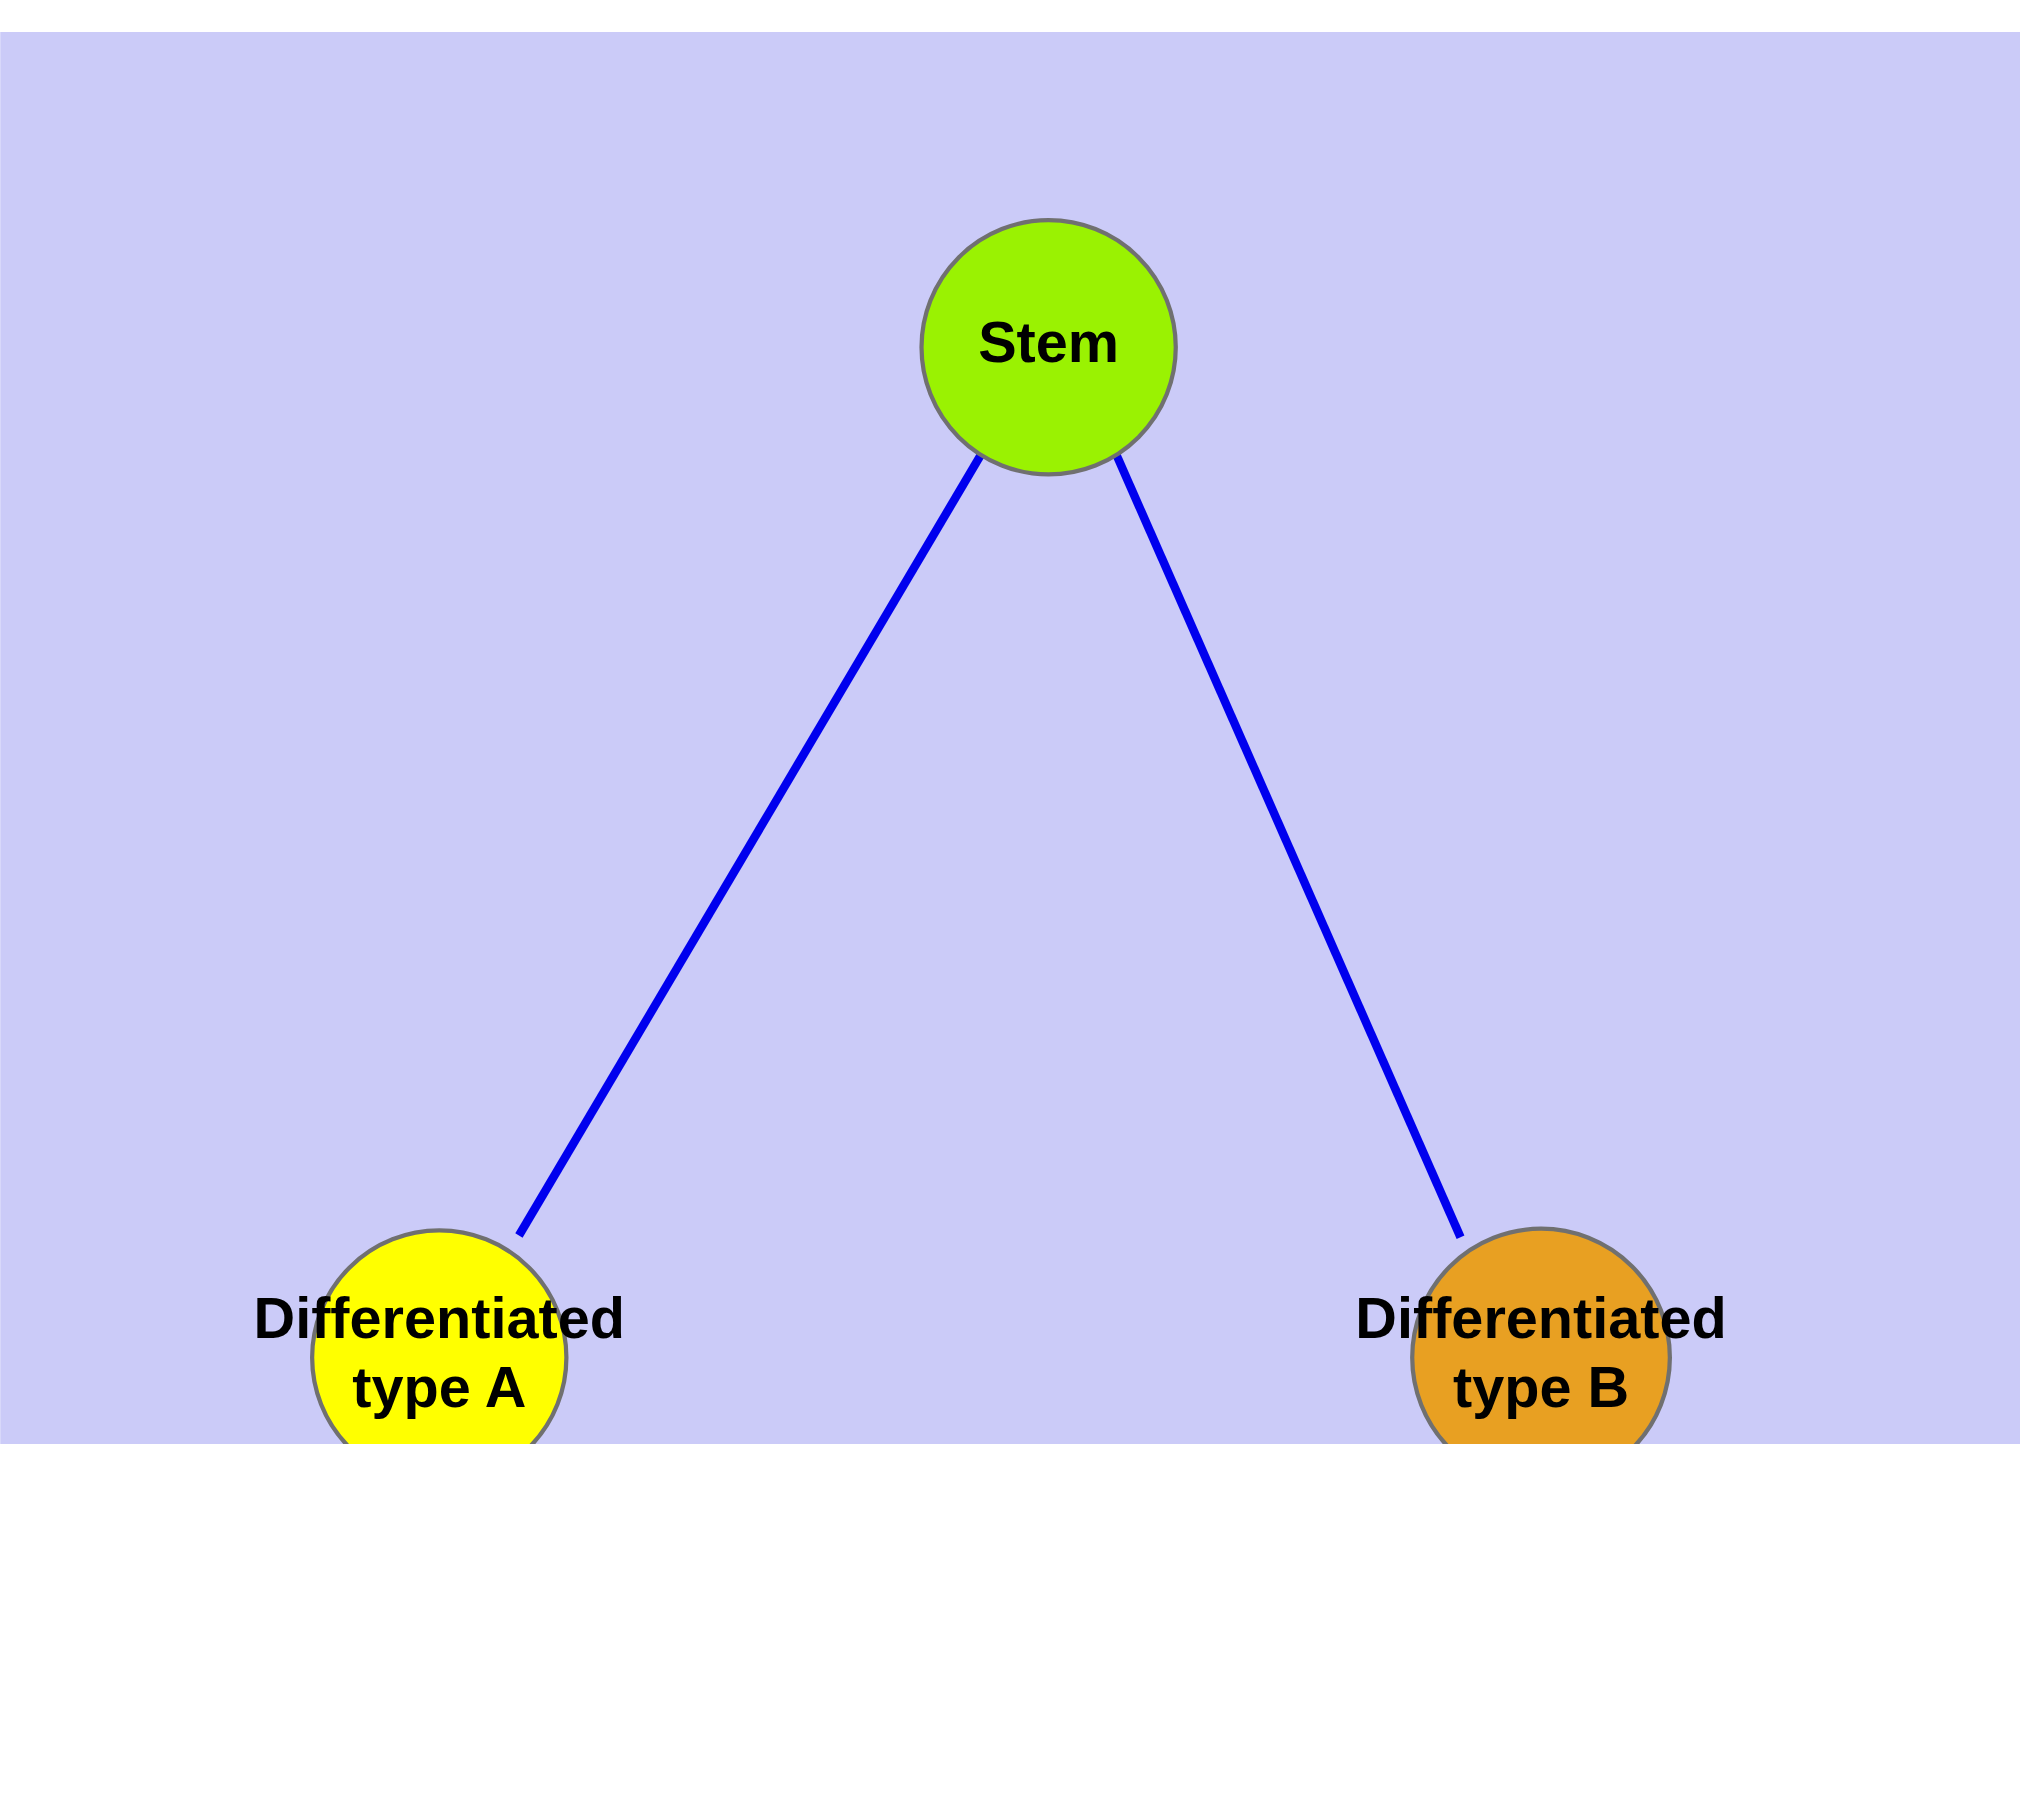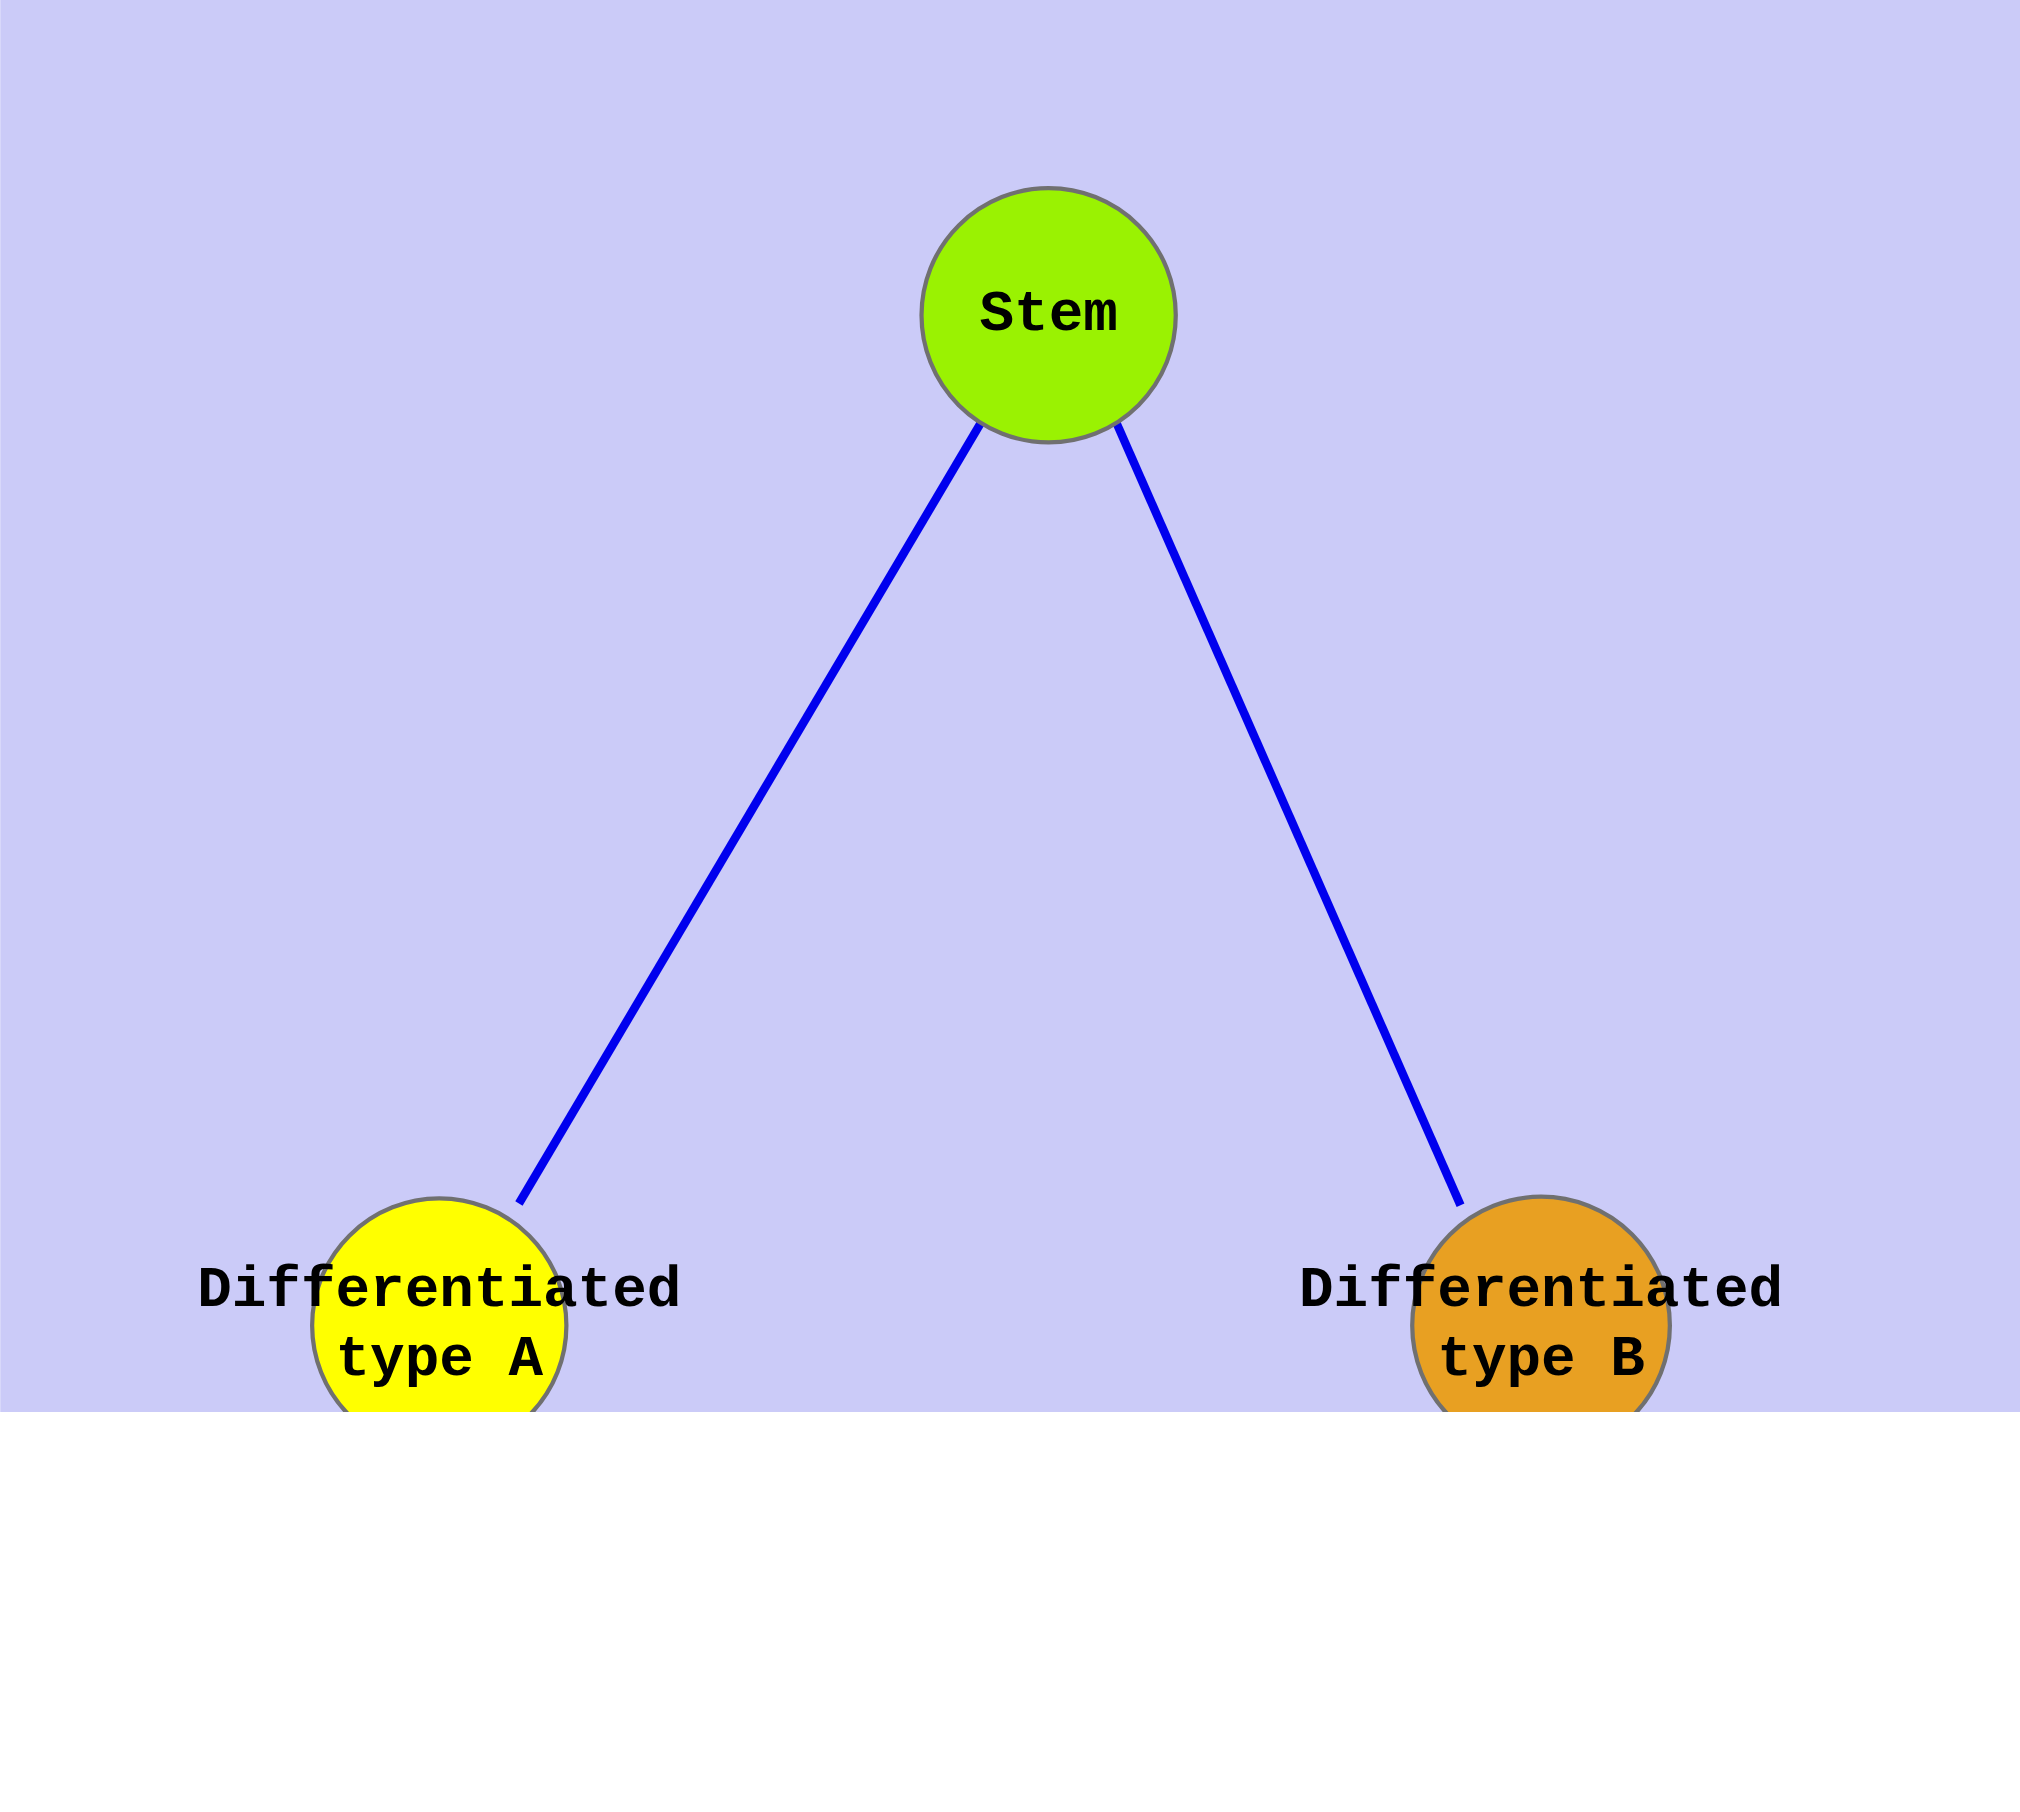--- a/index.html
+++ b/index.html
@@ -6,21 +6,22 @@
   html, body {
     margin: 0;
     padding: 0;
     background: #ffffff;
   }
   #canvas {
     position: relative;
     width: 2021px;
     height: 1412px;
     overflow: hidden;
-    font-family: Liberation Mono, monospace;
+    font-family: Liberation Sans, sans-serif;
+    margin-top: 32px;
   }
   #graph-svg {
     position: absolute;
     top: 0;
     left: 0;
     width: 2021px;
     height: 1812px;
     display: block;
   }
   .node-label {

